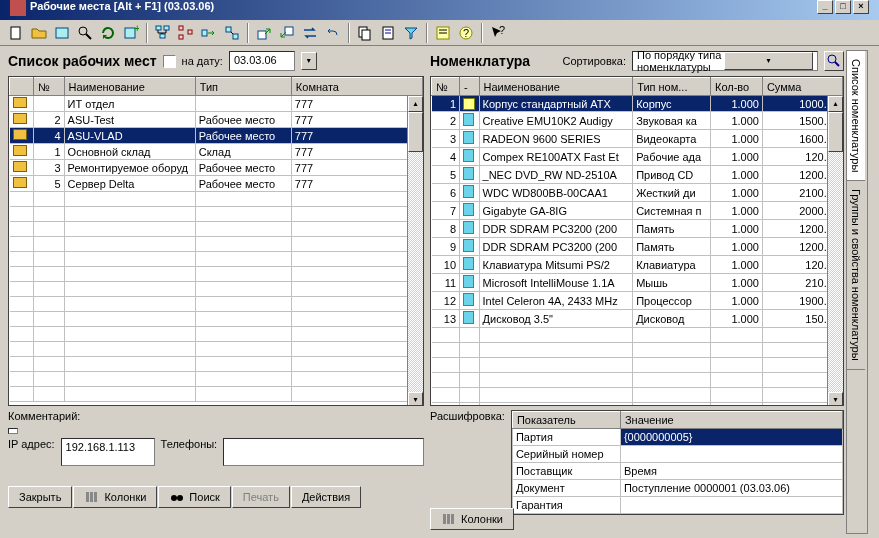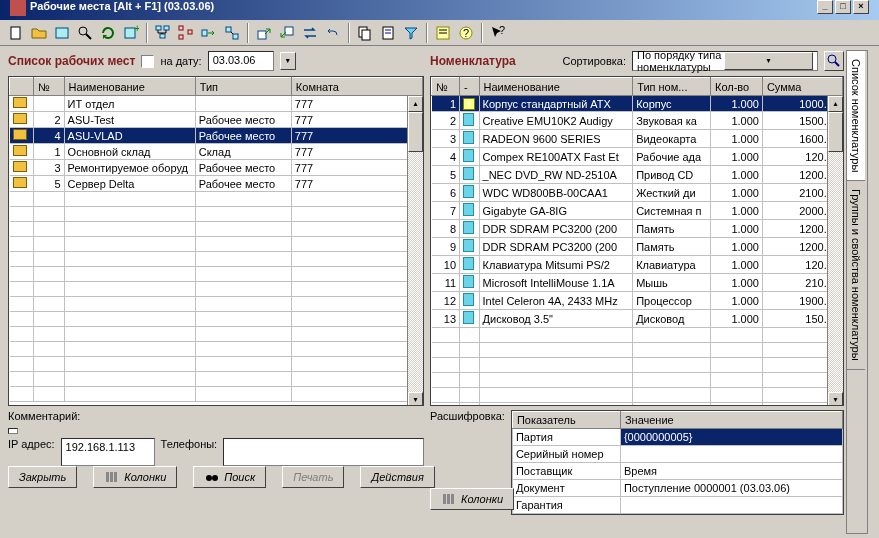--- a/index.html
+++ b/index.html
@@ -17,21 +17,21 @@
 .sep { width: 2px; height: 20px; border-left: 1px solid #808080; border-right: 1px solid #fff; margin: 0 2px; }
 
 .main { display: flex; height: 490px; }
 .leftpane { width: 426px; padding: 4px 2px 2px 8px; display: flex; flex-direction: column; }
 .rightpane { width: 420px; padding: 4px 2px 2px 4px; display: flex; flex-direction: column; }
 .sidetab { width: 22px; border: 1px solid #808080; background: #d4d0c8; margin: 4px 2px 2px 0; }
 .sidetab-btn { writing-mode: vertical-rl; padding: 8px 3px; cursor: pointer; text-align: center; border-bottom: 1px solid #808080; }
 .sidetab-btn.active { background: #fff; }
 
 .sec-head { display: flex; align-items: center; gap: 6px; margin-bottom: 4px; height: 22px; }
-.sec-title { color: #7f1d1d; font-weight: bold; font-size: 12px; }
+.sec-title { color: #000000; font-weight: bold; font-size: 14px; }
 .chk { width: 13px; height: 13px; background: #fff; border: 1px solid; border-color: #808080 #fff #fff #808080; }
 .datefield { width: 66px; height: 20px; background: #fff; border: 1px inset #808080; padding: 2px 4px; }
 .ddbtn { width: 16px; height: 18px; background: #d4d0c8; border: 1px solid; border-color: #fff #404040 #404040 #fff; font-size: 8px; text-align: center; line-height: 15px; }
 .sortdd { width: 186px; height: 20px; background: #fff; border: 1px inset #808080; padding: 2px 4px; display: flex; align-items: center; }
 .sortdd span { flex: 1; }
 .sqbtn { width: 20px; height: 20px; background: #d4d0c8; border: 1px solid; border-color: #fff #404040 #404040 #fff; display: flex; align-items: center; justify-content: center; }
 
 .grid { flex: 1; background: #fff; border: 1px solid #404040; overflow: hidden; position: relative; }
 .grid table { width: 100%; border-collapse: collapse; table-layout: fixed; }
 .grid th { background: #d4d0c8; border: 1px solid; border-color: #fff #808080 #808080 #fff; padding: 2px 4px; text-align: left; font-weight: normal; height: 18px; }
@@ -52,21 +52,21 @@
 .txtin { height: 28px; background: #fff; border: 1px inset #808080; padding: 2px 4px; }
 .btn { height: 22px; background: #d4d0c8; border: 1px solid; border-color: #fff #404040 #404040 #fff; padding: 2px 10px; cursor: pointer; text-align: center; display: inline-flex; align-items: center; gap: 4px; }
 .btn.disabled { color: #808080; }
 
 .detgrid { background: #fff; border: 1px solid #404040; flex: 1; }
 .detgrid table { width: 100%; border-collapse: collapse; }
 .detgrid th { background: #d4d0c8; border: 1px solid; border-color: #fff #808080 #808080 #fff; padding: 2px 4px; text-align: left; font-weight: normal; }
 .detgrid td { border: 1px solid #c0c0c0; padding: 2px 3px; height: 14px; }
 .detgrid td.val.sel { background: #0a246a; color: #fff; }
 
-.btm-btns { display: flex; gap: 16px; margin-top: 0; font-style: italic; }
+.btm-btns { display: flex; gap: 1px; margin-top: 20px; }
 </style>
 </head>
 <body>
 
 <div class="titlebar">
   <span class="icon"></span>
   <span class="title">Рабочие места [Alt + F1] (03.03.06)</span>
   <div class="winbtns">
     <div class="winbtn">_</div>
     <div class="winbtn">□</div>

